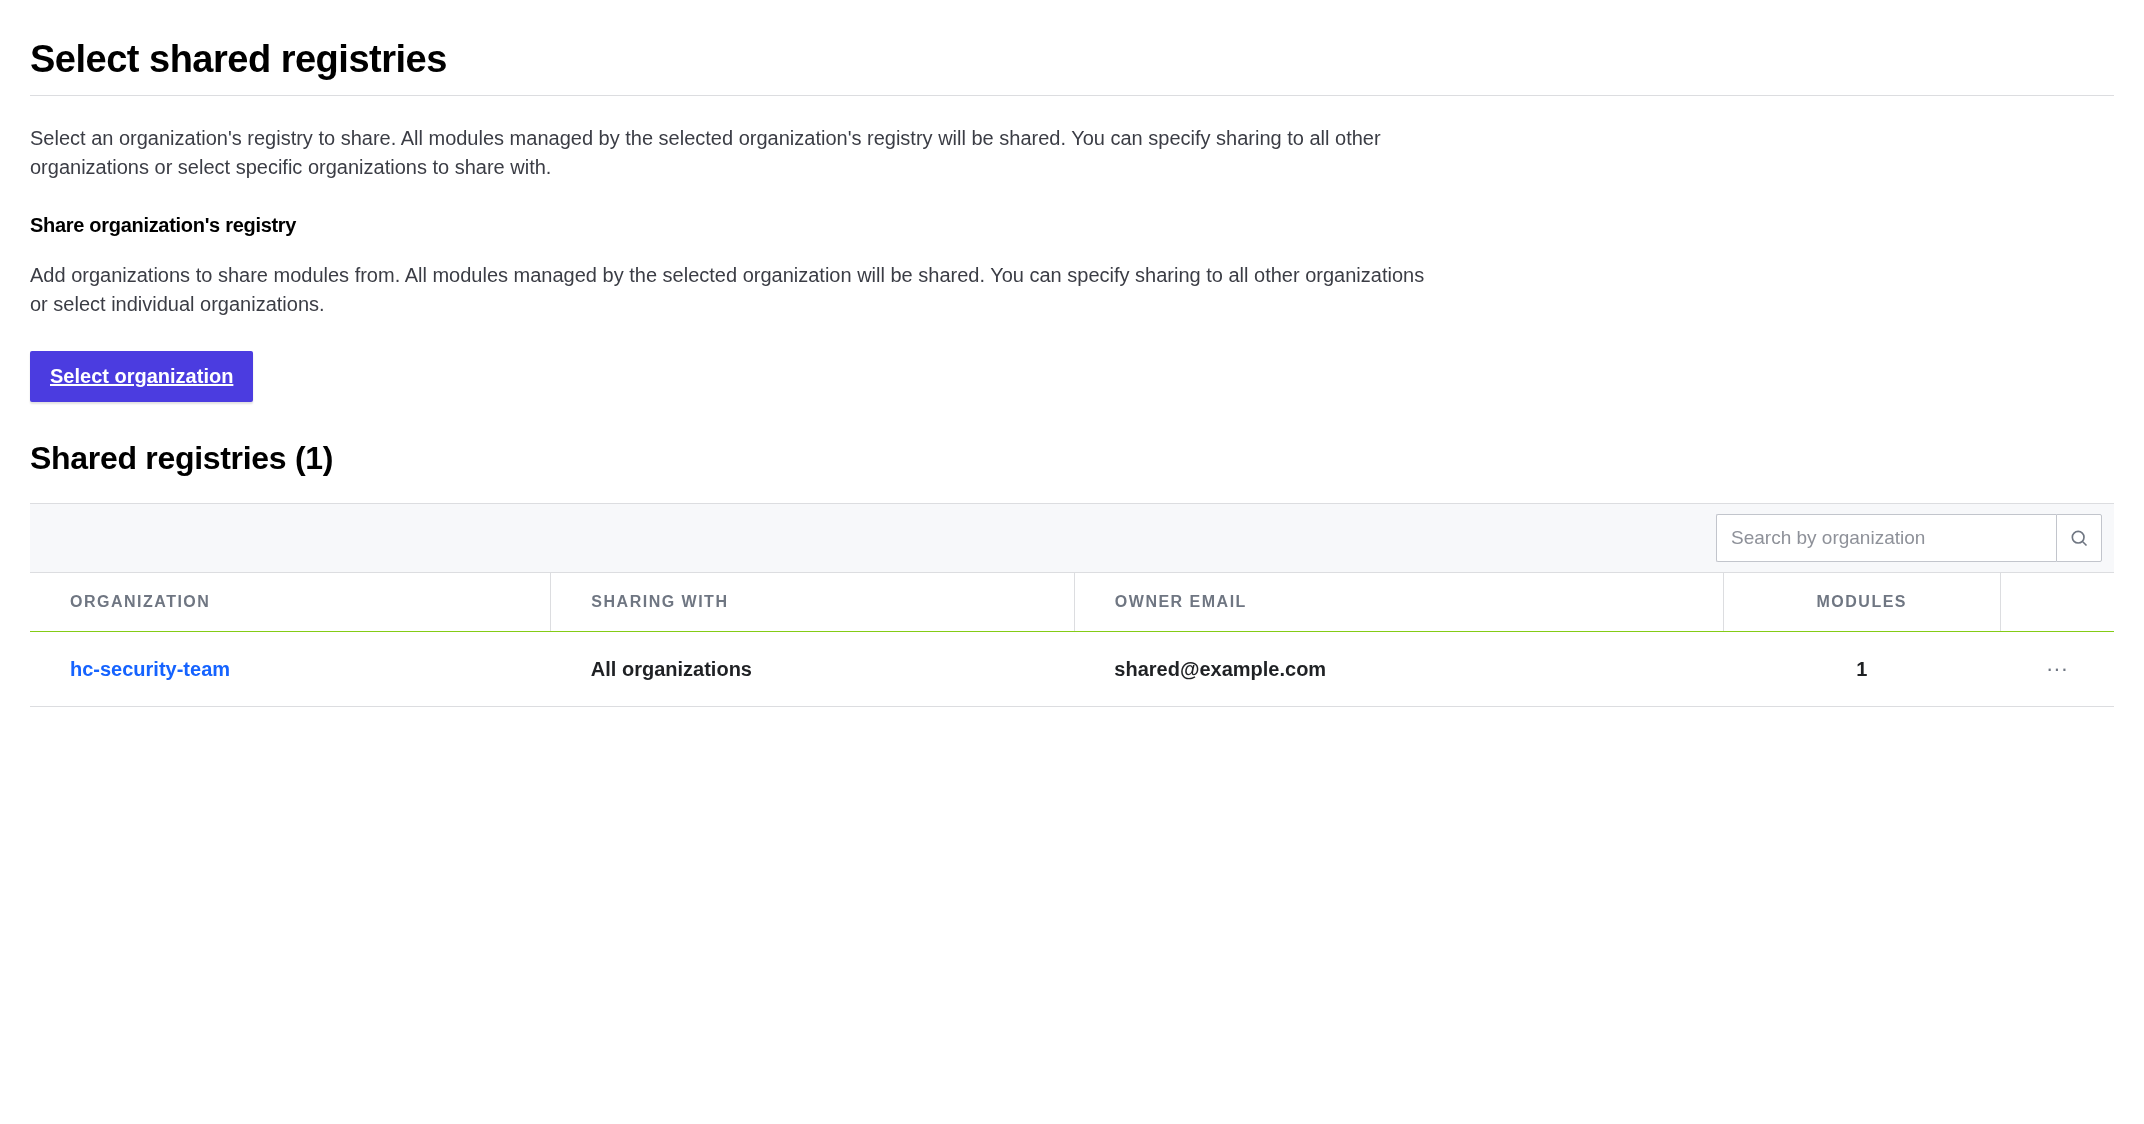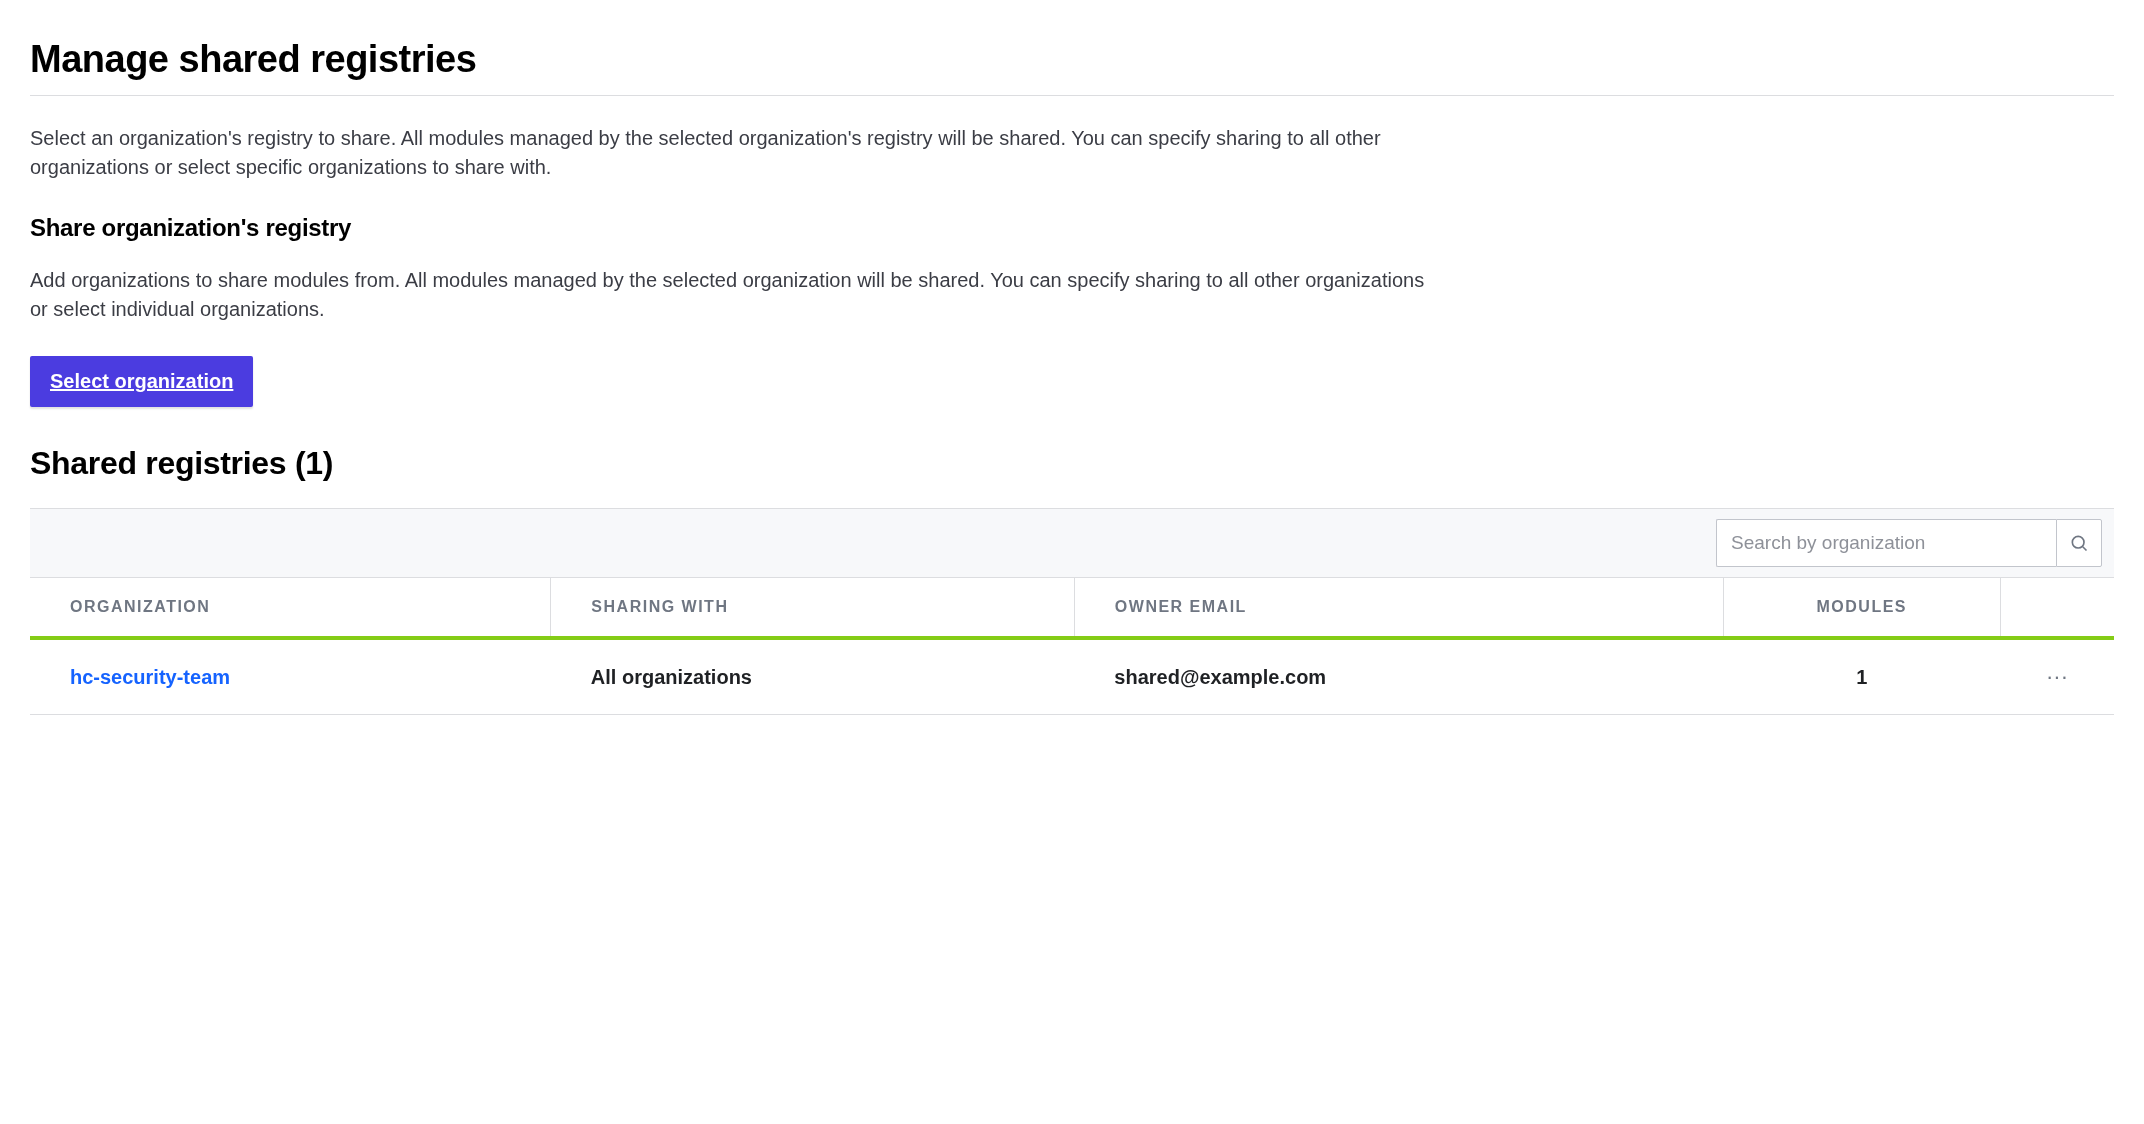--- a/index.html
+++ b/index.html
@@ -27,21 +27,21 @@
     margin: 0 0 28px 0;
   }
   p.intro, p.section-desc {
     font-size: 20px;
     line-height: 1.45;
     color: #3b3d45;
     margin: 0 0 32px 0;
     max-width: 1400px;
   }
   h2.section-title {
-    font-size: 24px;
+    font-size: 20px;
     font-weight: 800;
     letter-spacing: -0.3px;
     margin: 0 0 24px 0;
     color: #000;
   }
   button.primary {
     background: #4b3ce0;
     color: #ffffff;
     border: none;
     font-size: 20px;
@@ -110,21 +110,21 @@
     width: 100%;
     border-collapse: collapse;
   }
   table.registry-table thead th {
     text-align: left;
     font-size: 16px;
     font-weight: 700;
     letter-spacing: 1.5px;
     color: #6f7682;
     padding: 20px 10px 20px 40px;
-    border-bottom: 4px solid #84cc16;
+    border-bottom: 1px solid #84cc16;
     text-transform: uppercase;
     background: #ffffff;
   }
   table.registry-table thead th + th {
     border-left: 1px solid #dcdde0;
   }
   table.registry-table thead th.col-modules { text-align: center; padding-left:10px; }
   table.registry-table tbody td {
     font-size: 20px;
     color: #1f2124;
@@ -147,21 +147,21 @@
     font-size: 22px;
     line-height: 1;
     padding: 4px 6px;
   }
 </style>
 </head>
 <body>
 
 <div class="page">
 
-  <h1 class="page-title">Manage shared registries</h1>
+  <h1 class="page-title">Select shared registries</h1>
 
   <hr class="title-divider">
 
   <p class="intro">Select an organization's registry to share. All modules managed by the selected organization's registry will be shared. You can specify sharing to all other organizations or select specific organizations to share with.</p>
 
   <h2 class="section-title">Share organization's registry</h2>
 
   <p class="section-desc">Add organizations to share modules from. All modules managed by the selected organization will be shared. You can specify sharing to all other organizations or select individual organizations.</p>
 
   <button class="primary">Select organization</button>

